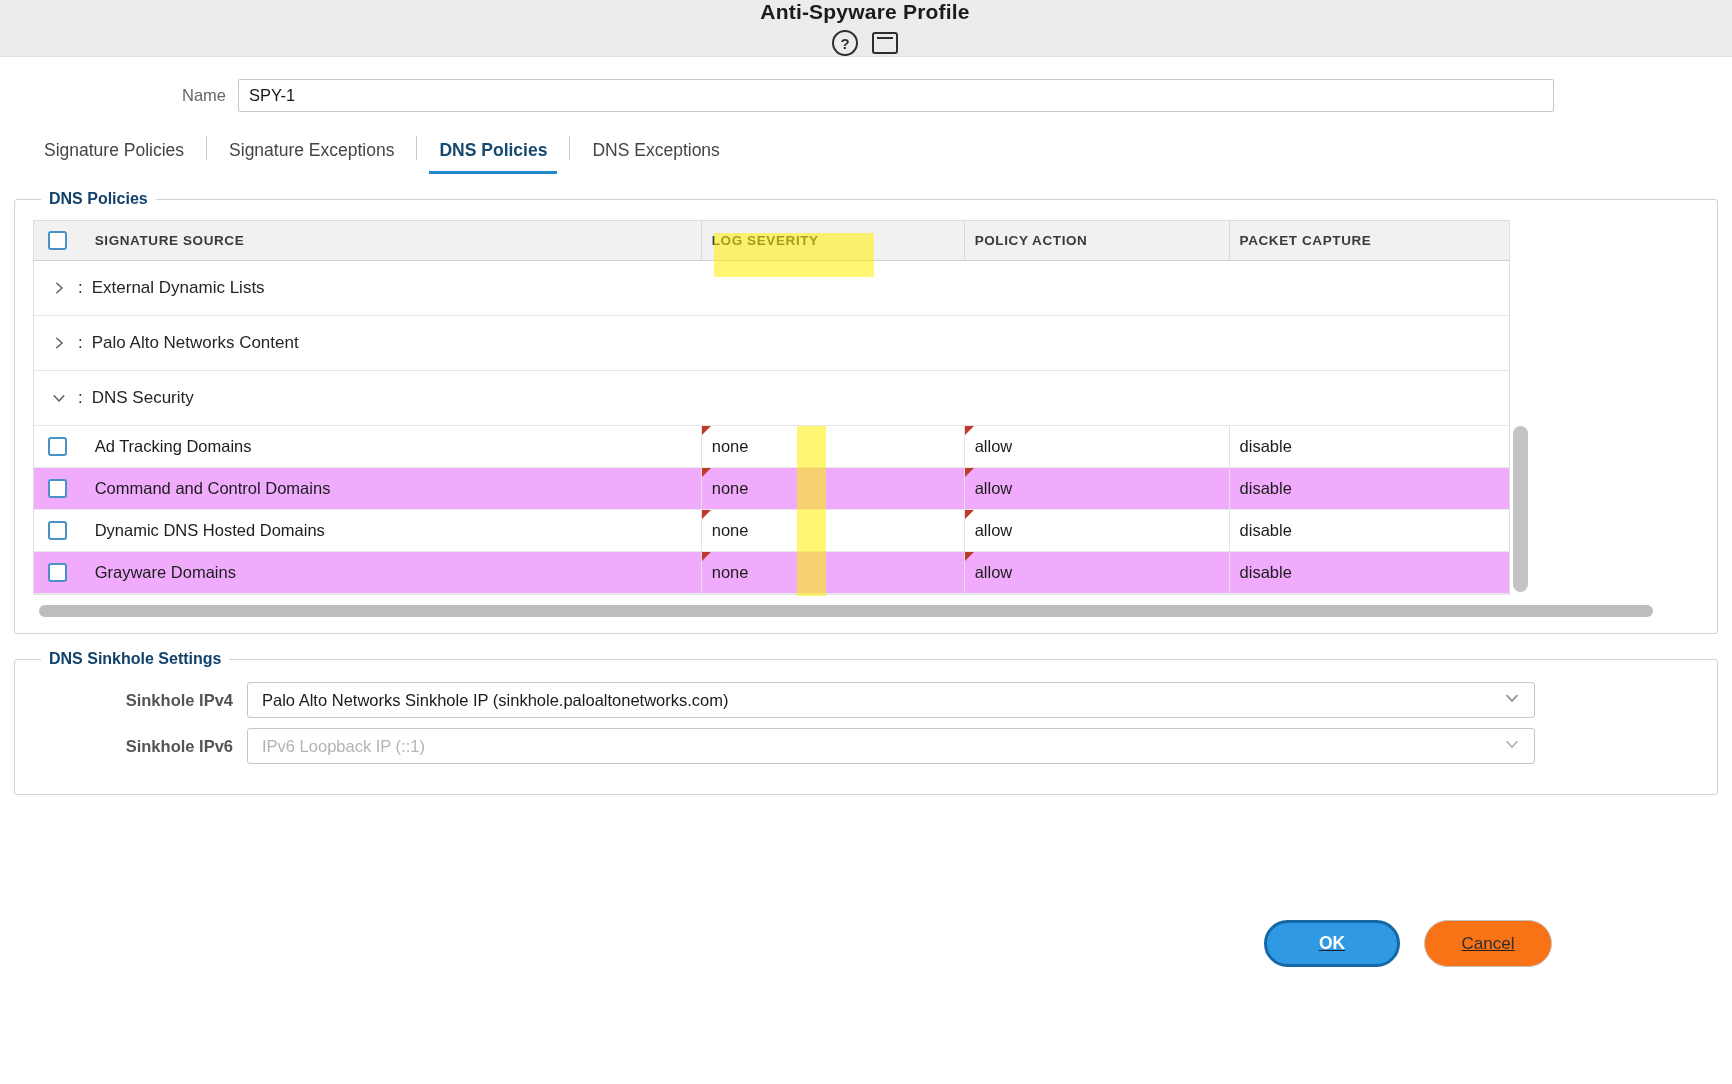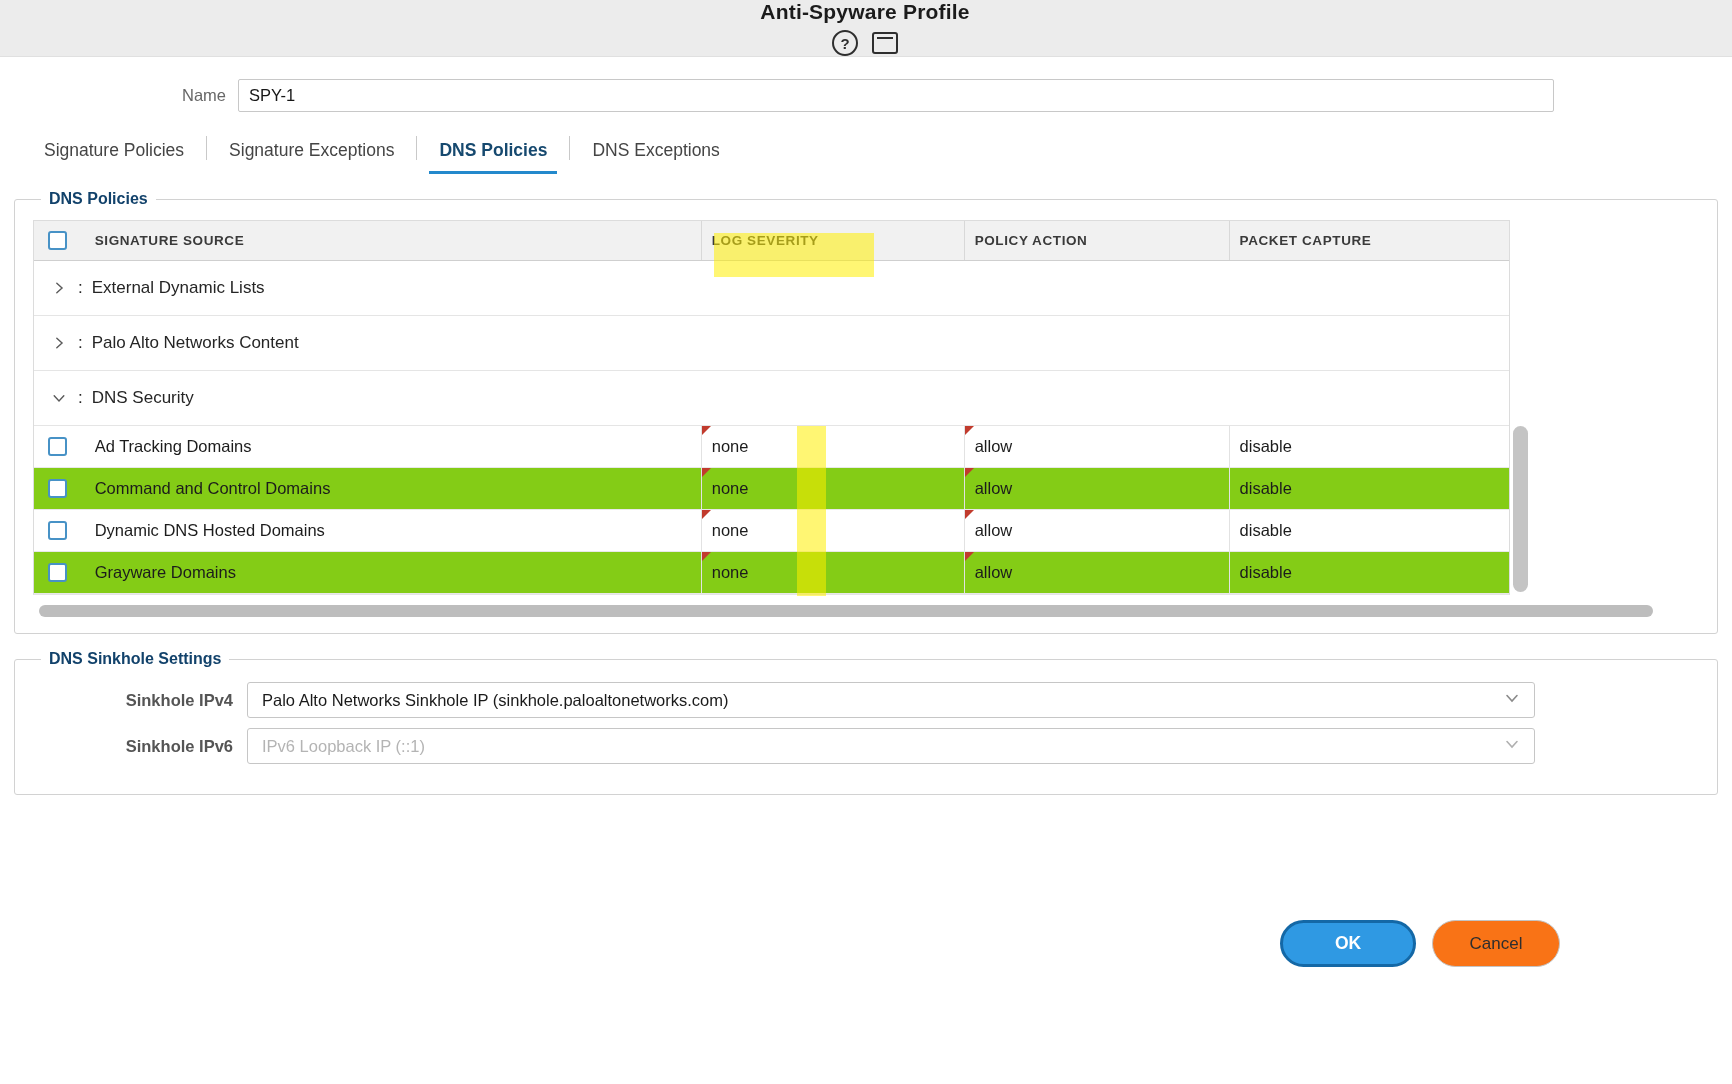--- a/index.html
+++ b/index.html
@@ -72,21 +72,21 @@
     border-bottom: 1px solid #e5e5e5; padding-left: 18px;
     font-size: 17px; color: #262626; background: #ffffff; cursor: pointer;
   }
   .group-row .chev { width: 16px; height: 16px; margin-right: 10px; display: flex; align-items: center; }
   .group-row .gm { margin-right: 9px; color: #262626; }
 
   .data-row {
     display: flex; height: 42px; border-bottom: 1px solid #e8e8e8;
     font-size: 16.5px; color: #1c1c1c; background: #ffffff; align-items: stretch;
   }
-  .data-row.alt { background: #84cc16; }
+  .data-row.alt { background: #f0abfc; }
   .cell { display: flex; align-items: center; }
   .cell.w-sev, .cell.w-act, .cell.w-cap { position: relative; border-left: 1px solid #e2e2e2; }
 
   .marker {
     position: absolute; top: 0; left: 0; width: 0; height: 0;
     border-top: 9px solid #c13b2d; border-right: 9px solid transparent;
   }
 
   .cb { width: 19px; height: 19px; border: 2px solid #4792c6; border-radius: 3px; background: #fff; cursor: pointer; }
 
@@ -111,21 +111,21 @@
   .sink-row label { width: 200px; text-align: right; margin-right: 14px; font-size: 16.5px; font-weight: 700; color: #555555; }
   .select {
     flex: 1; margin-right: 164px; height: 36px;
     border: 1px solid #c6c6c6; border-radius: 3px; background: #fff;
     display: flex; align-items: center; justify-content: space-between;
     padding: 0 14px; font-size: 16.5px; color: #1a1a1a; cursor: pointer;
   }
   .select.disabled { color: #b4b4b4; }
 
   
-  .footer { position: absolute; top: 920px; right: 172px; display: flex; gap: 16px; }
+  .footer { position: absolute; top: 920px; right: 180px; display: flex; gap: 24px; text-decoration: underline; }
   .btn-ok {
     width: 136px; height: 47px; border-radius: 24px;
     background: #2f99e3; border: 3px solid #1468a6;
     color: #fff; font-size: 17.5px; font-weight: 700;
     font-family: "Liberation Sans", sans-serif; cursor: pointer;
   }
   .btn-cancel {
     width: 128px; height: 47px; border-radius: 24px;
     background: #f97316; border: 1.5px solid #c3c3c3;
     color: #2e2e2e; font-size: 17px;

